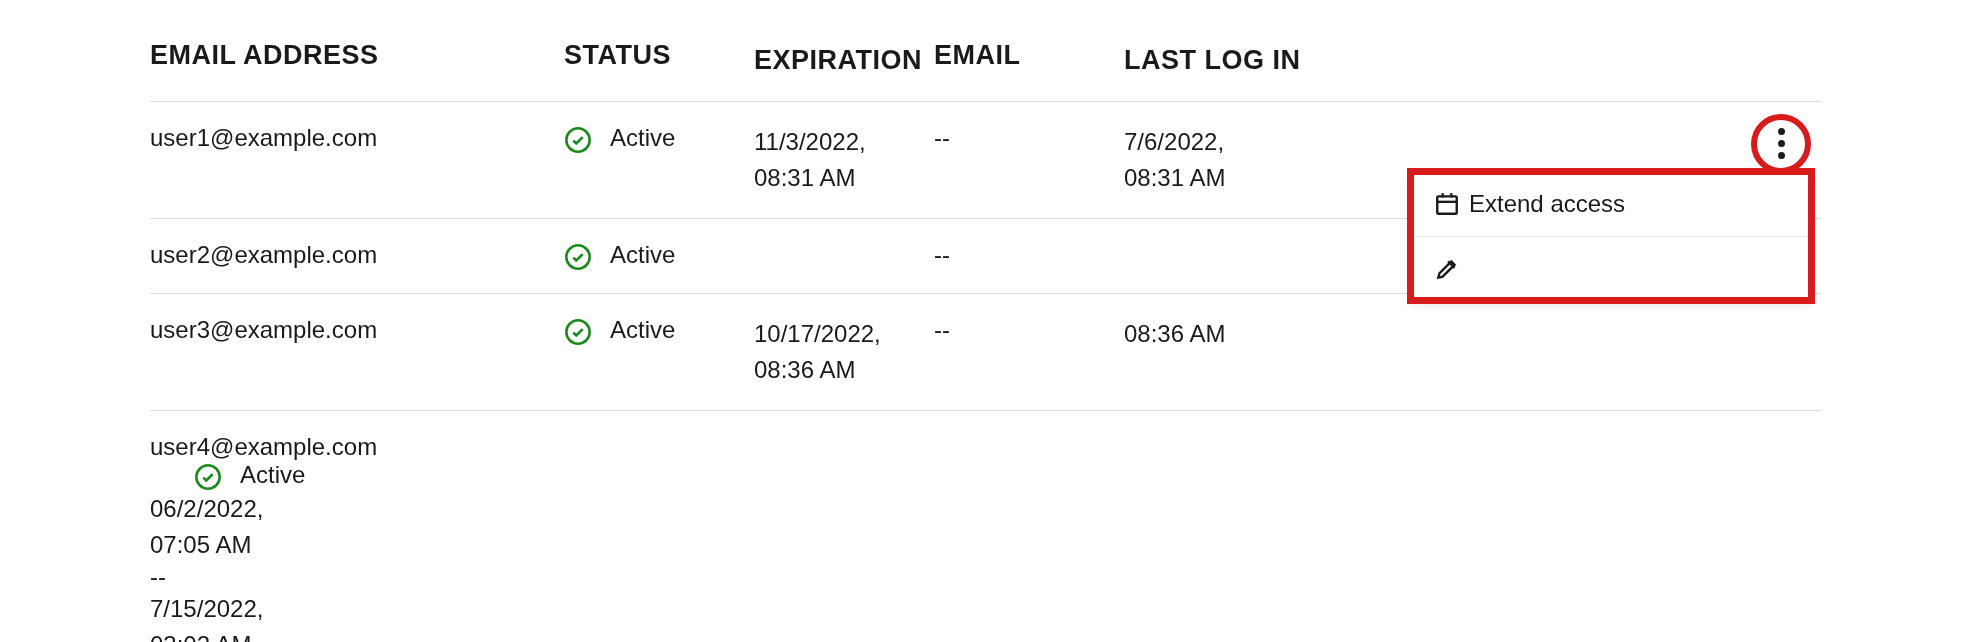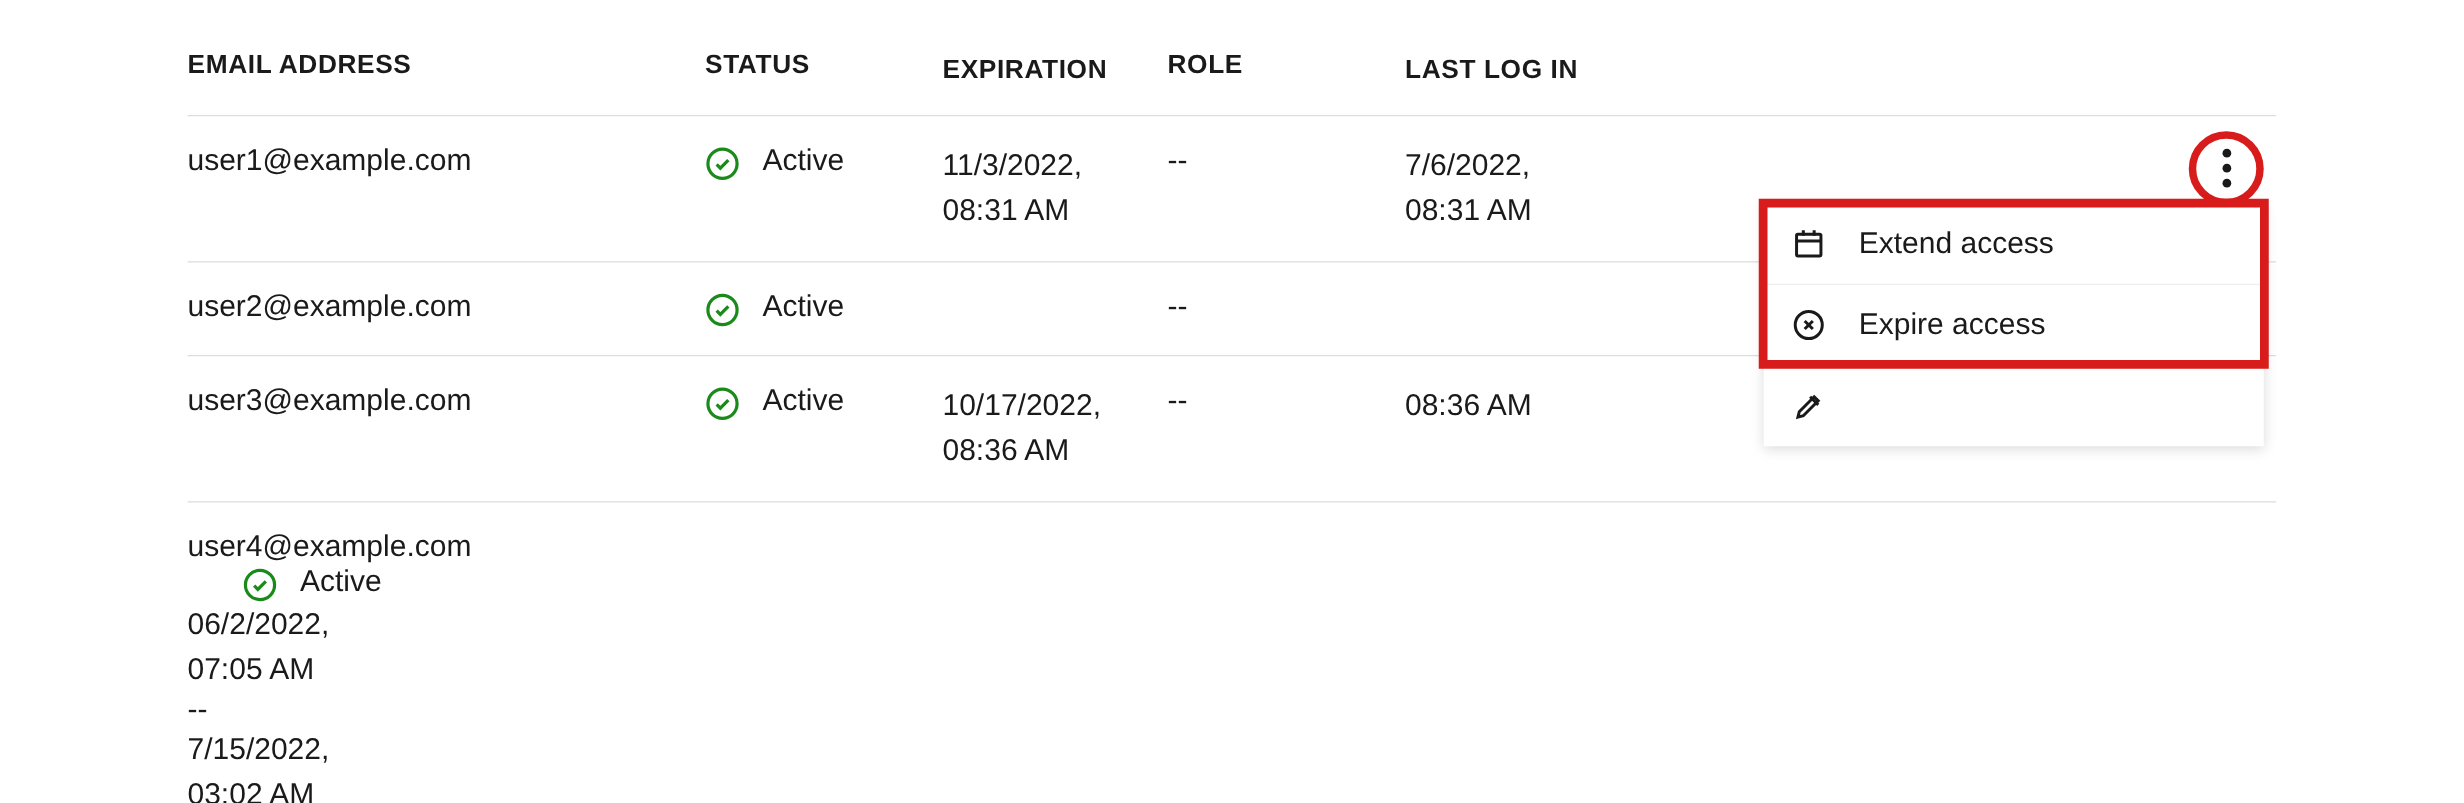--- a/index.html
+++ b/index.html
@@ -17,21 +17,21 @@
     .table {
       width: 100%;
     }
     .header-row {
       display: flex;
       padding: 20px 0;
       border-bottom: 1px solid #ddd;
     }
     .header-cell {
       font-weight: 700;
-      font-size: 21px;
+      font-size: 27px;
       letter-spacing: 0.5px;
       color: #1a1a1a;
     }
     .data-row {
       display: flex;
       padding: 22px 0;
       border-bottom: 1px solid #ddd;
       align-items: flex-start;
       position: relative;
     }
@@ -84,21 +84,21 @@
       position: absolute;
       top: 70px;
       right: 10px;
       width: 400px;
       background: #fff;
       box-shadow: 0 2px 10px rgba(0,0,0,0.15);
       z-index: 10;
     }
     .menu-item {
       display: flex;
-      gap: 26px;
+      gap: 8px;
       padding: 18px 22px;
       cursor: pointer;
       border-bottom: 1px solid #eee;
       font-size: 24px;
     }
     .menu-item:last-child {
       border-bottom: none;
     }
     .menu-icon {
       width: 28px;
@@ -119,21 +119,21 @@
     }
   </style>
 </head>
 <body>
 
 <div class="table">
   <div class="header-row">
     <div class="header-cell col-email">EMAIL ADDRESS</div>
     <div class="header-cell col-status">STATUS</div>
     <div class="header-cell col-expiration">EXPIRATION</div>
-    <div class="header-cell col-role">ROLE</div>
+    <div class="header-cell col-role">EMAIL</div>
     <div class="header-cell col-lastlogin">LAST LOG IN</div>
     <div class="header-cell col-actions"></div>
   </div>
 
   <div class="data-row">
     <div class="col-email">user1@example.com</div>
     <div class="col-status">
       <span class="status-icon-wrap">
         <svg viewBox="0 0 24 24" width="28" height="28" fill="none" stroke="#1a8a1a" stroke-width="2.2">
           <circle cx="12" cy="12" r="10"></circle>
@@ -171,30 +171,20 @@
             <line x1="3" y1="10" x2="21" y2="10"></line>
             <line x1="8" y1="2" x2="8" y2="6"></line>
             <line x1="16" y1="2" x2="16" y2="6"></line>
           </svg>
         </span>
         <span>Extend access</span>
       </div>
       <div class="menu-item">
         <span class="menu-icon">
           <svg viewBox="0 0 24 24" width="26" height="26" fill="none" stroke="#1a1a1a" stroke-width="2.2">
-            <circle cx="12" cy="12" r="10"></circle>
-            <line x1="9" y1="9" x2="15" y2="15"></line>
-            <line x1="15" y1="9" x2="9" y2="15"></line>
-          </svg>
-        </span>
-        <span>Expire access</span>
-      </div>
-      <div class="menu-item">
-        <span class="menu-icon">
-          <svg viewBox="0 0 24 24" width="26" height="26" fill="none" stroke="#1a1a1a" stroke-width="2.2">
             <path d="M4 20l4-1 11-11-3-3L5 16l-1 4z"></path>
             <line x1="13" y1="5" x2="19" y2="11"></line>
           </svg>
         </span>
       </div>
     </div>
   </div>
 
   <div class="data-row">
     <div class="col-email">user2@example.com</div>

